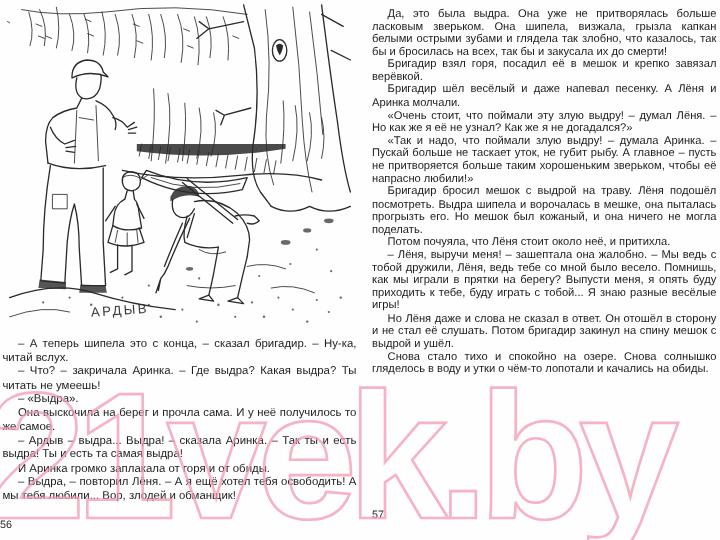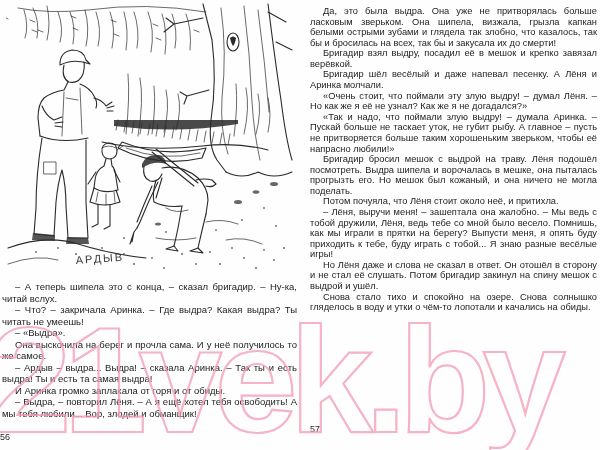--- a/index.html
+++ b/index.html
@@ -172,21 +172,21 @@
     <p>– «Выдра».</p>
     <p>Она выскочила на берег и прочла сама. И у неё получилось то же самое.</p>
     <p>– Ардыв – выдра... Выдра! – сказала Аринка. – Так ты и есть выдра! Ты и есть та самая выдра!</p>
     <p>И Аринка громко заплакала от горя и от обиды.</p>
     <p>– Выдра, – повторил Лёня. – А я ещё хотел тебя освободить! А мы тебя любили... Вор, злодей и обманщик!</p>
   </div>
   <div class="pagenum left">56</div>
 
   <div class="right-text">
     <p>Да, это была выдра. Она уже не притворялась больше ласковым зверьком. Она шипела, визжала, грызла капкан белыми острыми зубами и глядела так злобно, что казалось, так бы и бросилась на всех, так бы и закусала их до смерти!</p>
-    <p>Бригадир взял выдру, посадил её в мешок и крепко завязал верёвкой.</p>
+    <p>Бригадир взял горя, посадил её в мешок и крепко завязал верёвкой.</p>
     <p>Бригадир шёл весёлый и даже напевал песенку. А Лёня и Аринка молчали.</p>
     <p>«Очень стоит, что поймали эту злую выдру! – думал Лёня. – Но как же я её не узнал? Как же я не догадался?»</p>
     <p>«Так и надо, что поймали злую выдру! – думала Аринка. – Пускай больше не таскает уток, не губит рыбу. А главное – пусть не притворяется больше таким хорошеньким зверьком, чтобы её напрасно любили!»</p>
     <p>Бригадир бросил мешок с выдрой на траву. Лёня подошёл посмотреть. Выдра шипела и ворочалась в мешке, она пыталась прогрызть его. Но мешок был кожаный, и она ничего не могла поделать.</p>
     <p>Потом почуяла, что Лёня стоит около неё, и притихла.</p>
     <p>– Лёня, выручи меня! – зашептала она жалобно. – Мы ведь с тобой дружили, Лёня, ведь тебе со мной было весело. Помнишь, как мы играли в прятки на берегу? Выпусти меня, я опять буду приходить к тебе, буду играть с тобой... Я знаю разные весёлые игры!</p>
     <p>Но Лёня даже и слова не сказал в ответ. Он отошёл в сторону и не стал её слушать. Потом бригадир закинул на спину мешок с выдрой и ушёл.</p>
     <p>Снова стало тихо и спокойно на озере. Снова солнышко гляделось в воду и утки о чём-то лопотали и качались на обиды.</p>
   </div>
   <div class="pagenum right">57</div>

